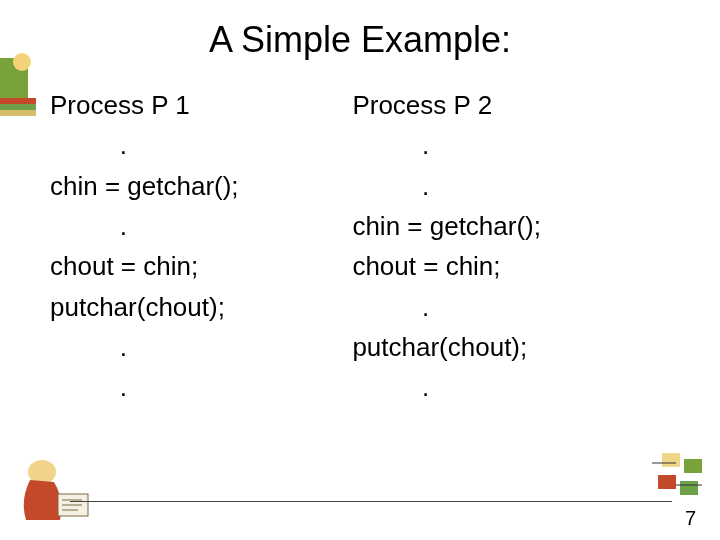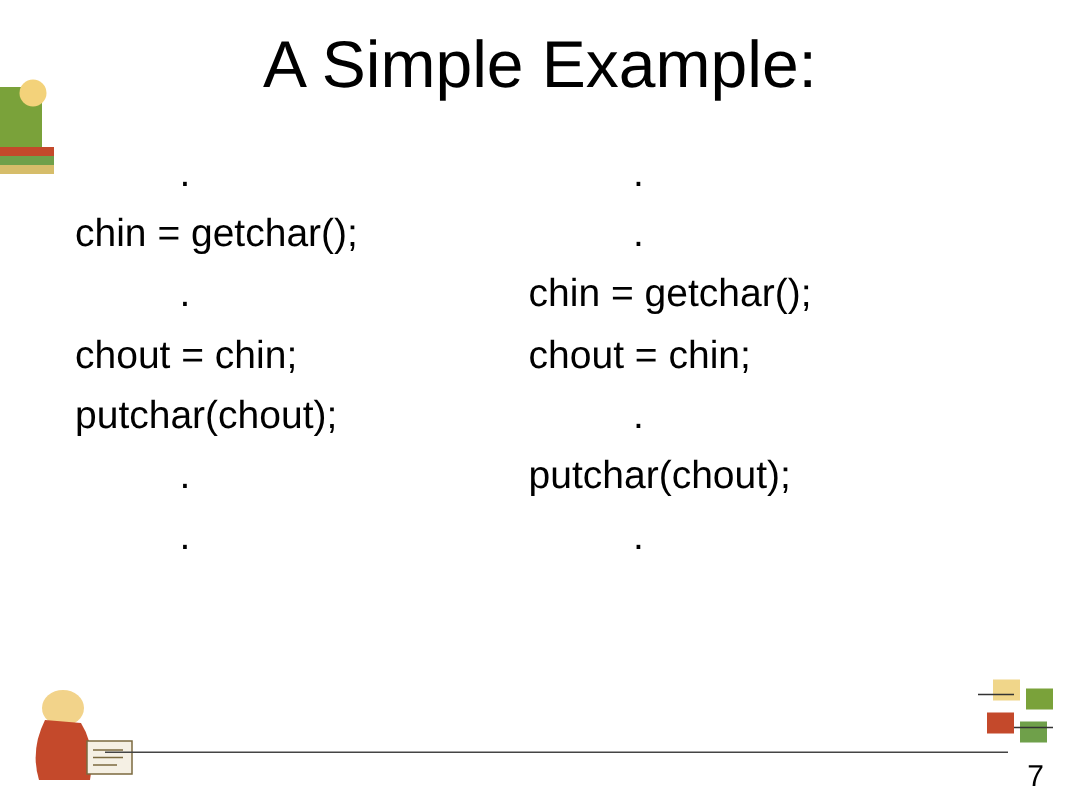--- a/index.html
+++ b/index.html
@@ -11,21 +11,21 @@
       position: relative;
       overflow: hidden;
     }
     .slide {
       width: 100%;
       height: 100%;
       padding: 18px 40px 0 40px;
       position: relative;
     }
     .title {
-      font-size: 44px;
+      font-size: 36px;
       color: #000;
       text-align: center;
       line-height: 1.2;
       margin-bottom: 24px;
       font-weight: normal;
     }
     .columns {
       display: flex;
       gap: 0;
       padding-left: 10px;
@@ -107,29 +107,31 @@
     <line x1="62" y1="55" x2="82" y2="55" stroke="#7b6a3f" stroke-width="1"></line>
     <line x1="62" y1="60" x2="78" y2="60" stroke="#7b6a3f" stroke-width="1"></line>
   </svg>
 
   <h1 class="title">
     <span>A Simple Example:</span><br>
   </h1>
 
   <div class="columns">
     <div class="col col-left">
+      <div class="code-line">Process P 1</div>
       <div class="code-line indent">   .</div>
       <div class="code-line">chin = getchar();</div>
       <div class="code-line indent">   .</div>
       <div class="code-line">chout = chin;</div>
       <div class="code-line">putchar(chout);</div>
       <div class="code-line indent">   .</div>
       <div class="code-line indent">   .</div>
     </div>
     <div class="col col-right">
+      <div class="code-line">Process P 2</div>
       <div class="code-line indent">   .</div>
       <div class="code-line indent">   .</div>
       <div class="code-line">chin = getchar();</div>
       <div class="code-line">chout = chin;</div>
       <div class="code-line indent">   .</div>
       <div class="code-line">putchar(chout);</div>
       <div class="code-line indent">   .</div>
     </div>
   </div>
 

